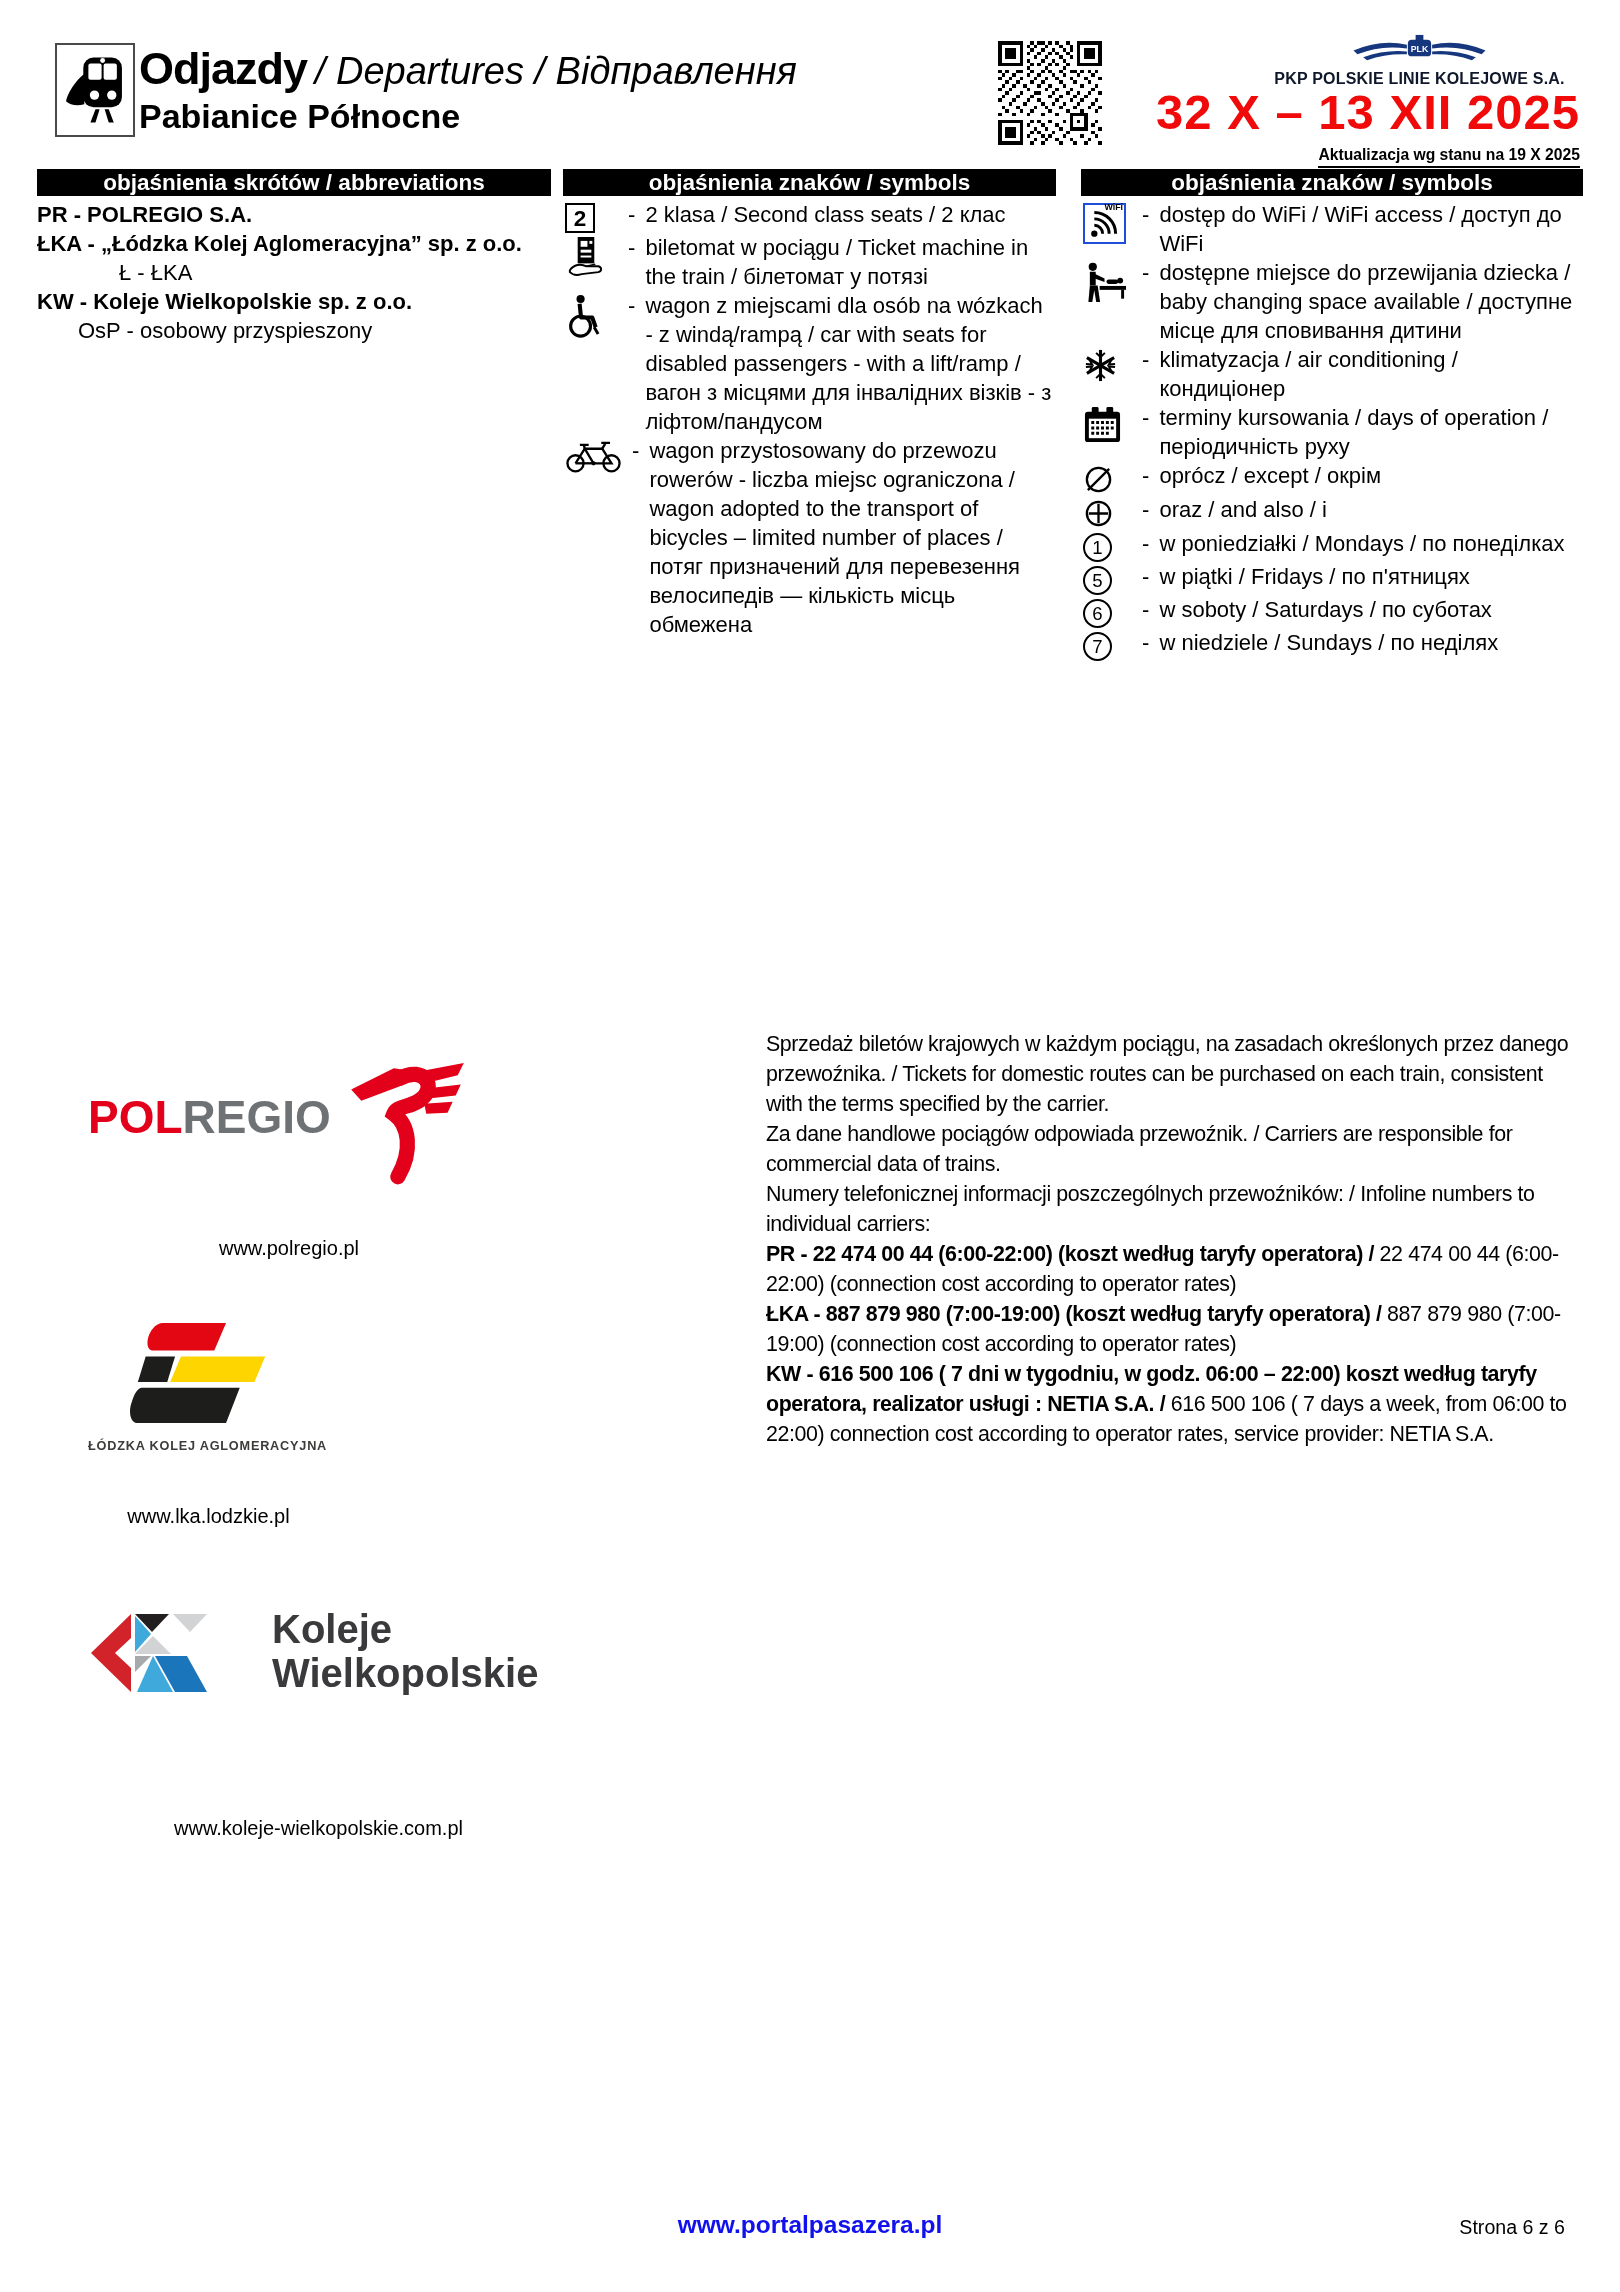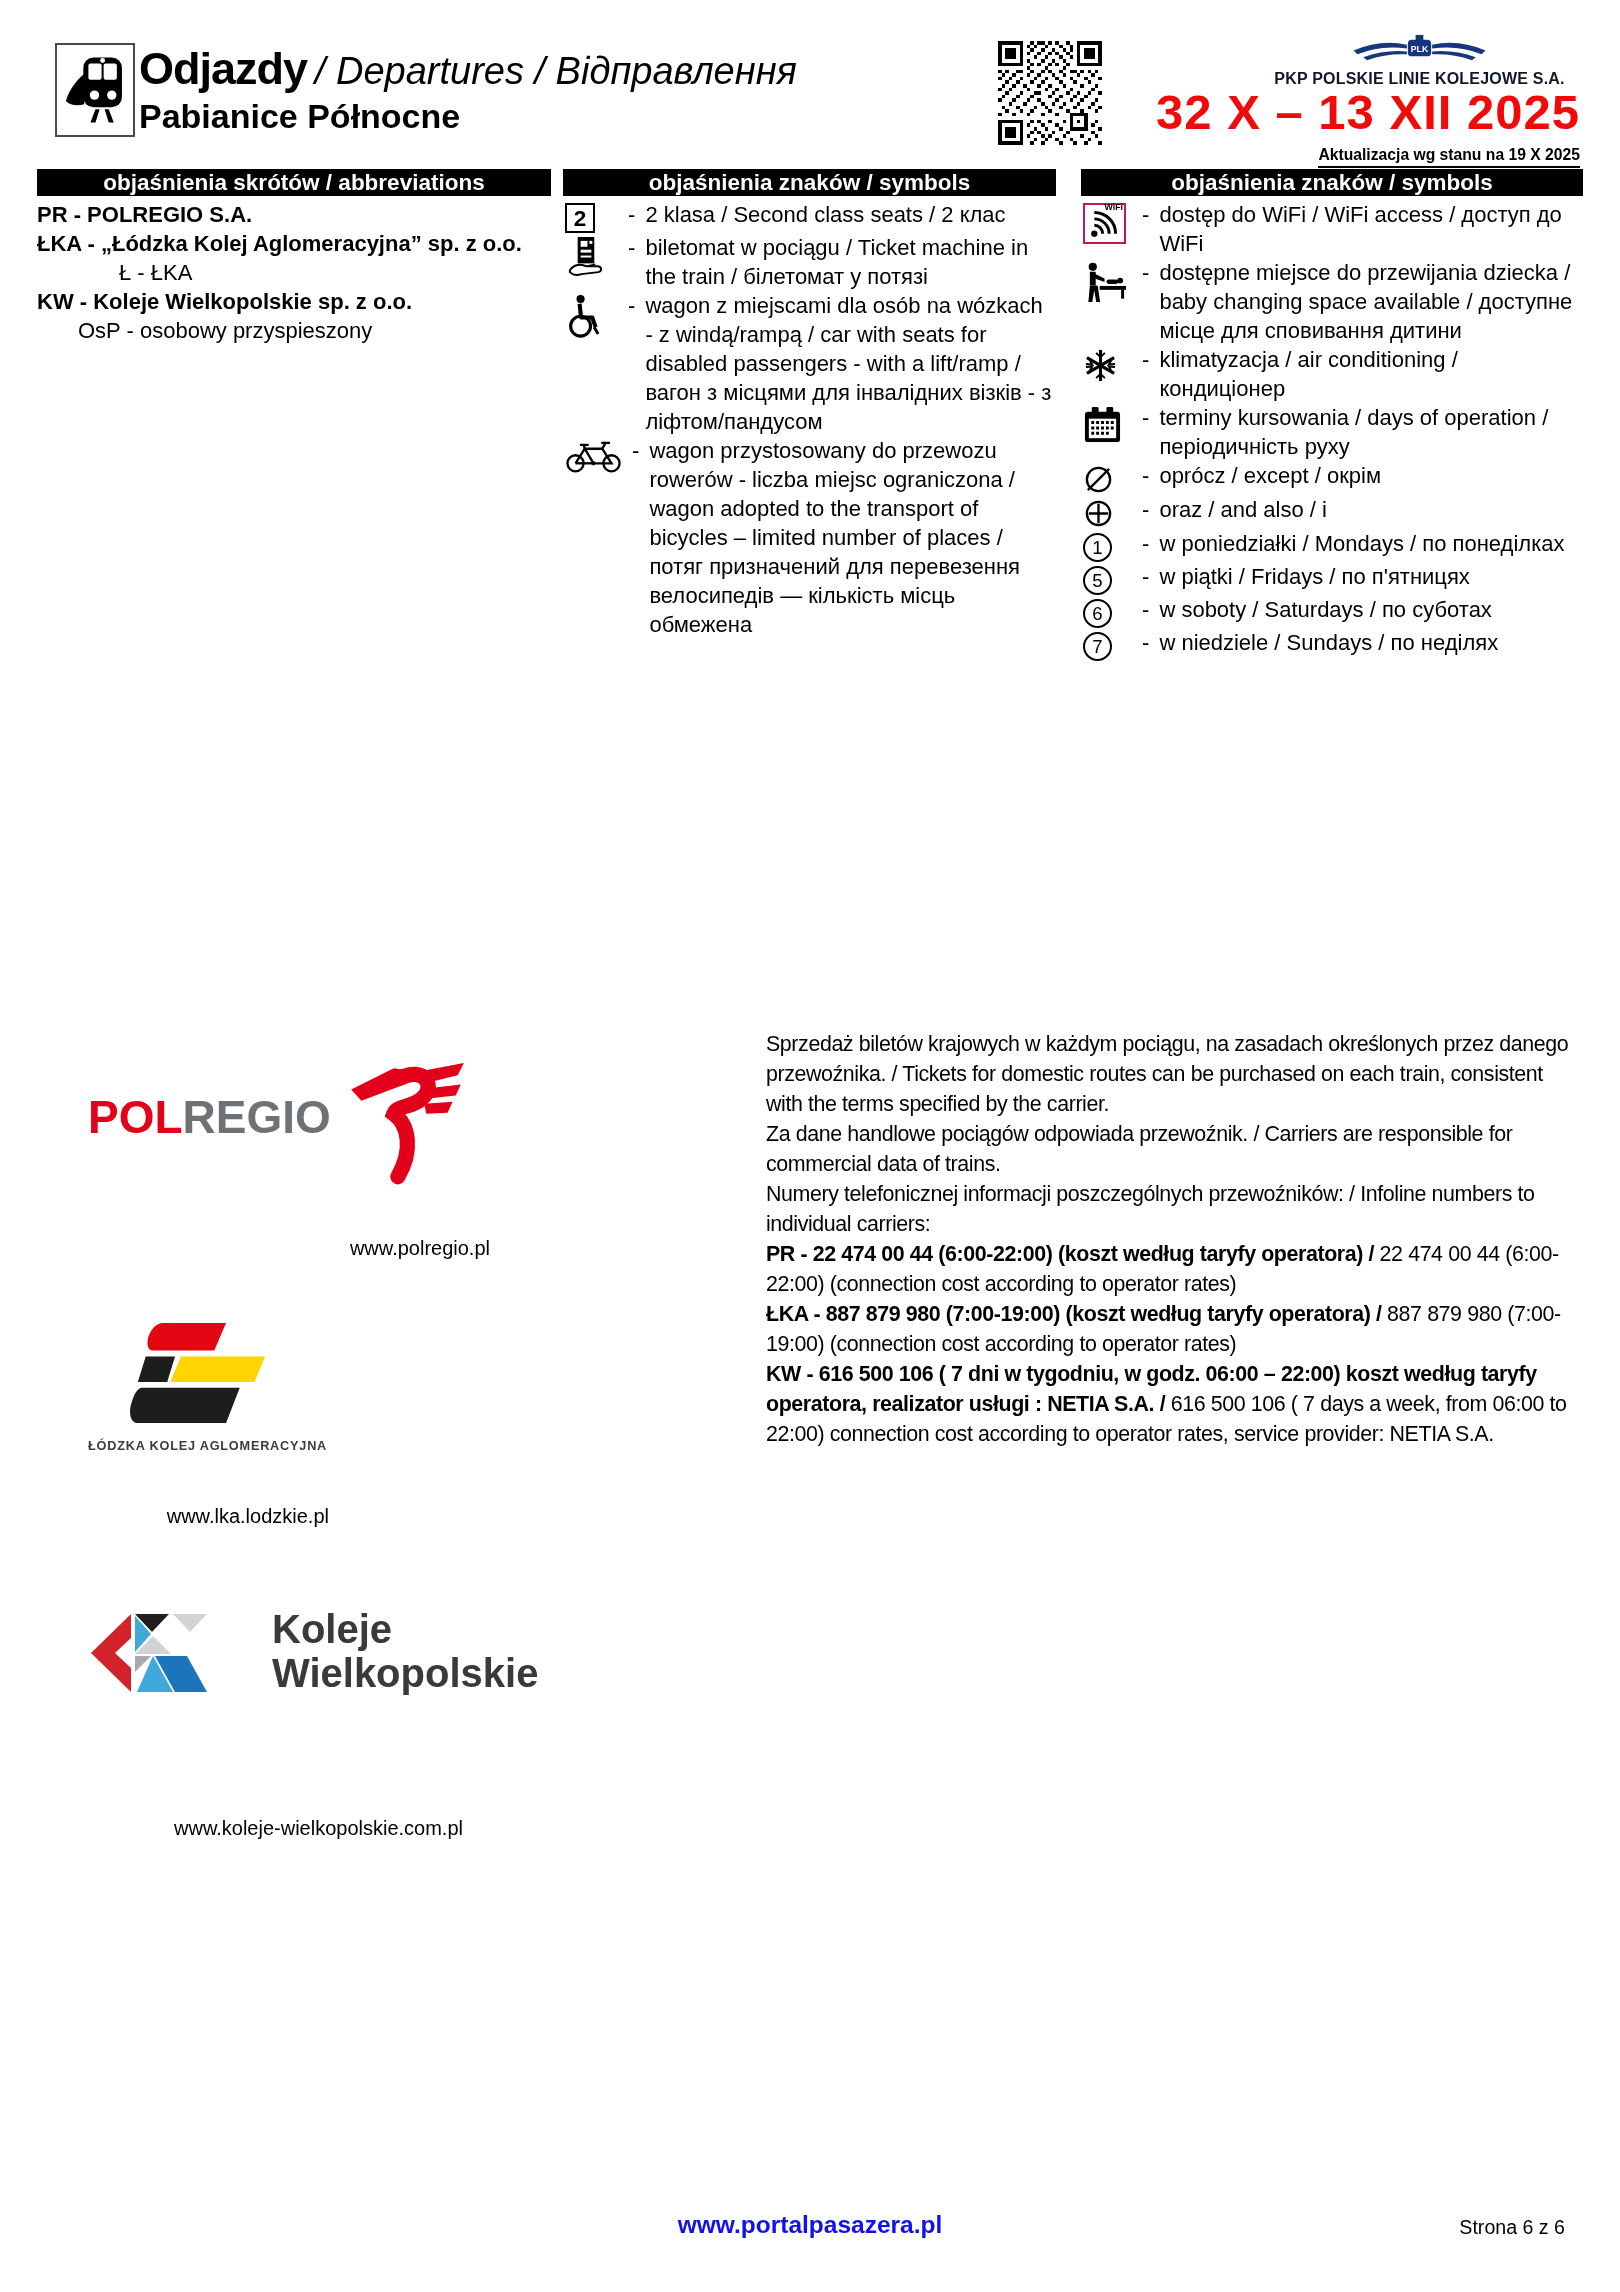--- a/index.html
+++ b/index.html
@@ -34,29 +34,29 @@
   .ab-ind2{padding-left:41px;}
 
   .row{display:flex;align-items:flex-start;}
   .icn{flex:0 0 53px;display:flex;justify-content:flex-start;padding-left:2px;padding-top:2.9px;}
   .col3 .icn{flex:0 0 49px;}
   .dash{flex:0 0 27.4px;text-align:center;}
   .txt{flex:1;}
 
   .boxed2{width:30px;height:30px;border:2px solid #000;box-sizing:border-box;display:flex;align-items:center;justify-content:center;font-weight:bold;font-size:22.5px;}
   .circle{width:29px;height:29px;border:2px solid #000;box-sizing:border-box;border-radius:50%;display:flex;align-items:center;justify-content:center;font-size:18.6px;margin-top:1px;}
-  .wifi-box{width:43px;height:41px;border:2px solid #be185d;box-sizing:border-box;position:relative;background:#fff;}
+  .wifi-box{width:43px;height:41px;border:2px solid #1d4ed8;box-sizing:border-box;position:relative;background:#fff;}
   .wifi-label{position:absolute;top:-11.8px;right:1px;font-size:8.8px;font-weight:bold;}
 
   
   .polregio-text{left:88px;top:1090px;font-size:46px;font-weight:bold;letter-spacing:0px;white-space:nowrap;}
   .pol-red{color:#E2001A;}
   .regio-gray{color:#6E7275;}
   .polregio-bird{left:325px;top:1057px;}
-  .site{font-size:20px;color:#000;text-align:right;}
+  .site{font-size:20px;color:#000;text-align:center;}
   .site1{left:88px;top:1237px;width:402px;}
   .lka-logo{left:130px;top:1321px;}
   .lka-caption{left:88px;top:1439px;width:222px;text-align:center;font-size:12.7px;font-weight:bold;color:#3C3C3B;letter-spacing:0.8px;white-space:nowrap;}
   .site2{left:88px;top:1505px;width:241px;}
   .kw-logo{left:88px;top:1609px;}
   .kw-text{left:272px;top:1607px;font-size:40px;font-weight:bold;color:#3A3A3C;line-height:44px;}
   .site3{left:174px;top:1769px;width:289px;margin-top:48px;}
 
   
   .info{left:766px;top:1029px;width:815px;font-size:21.4px;line-height:30px;letter-spacing:-0.4px;}

